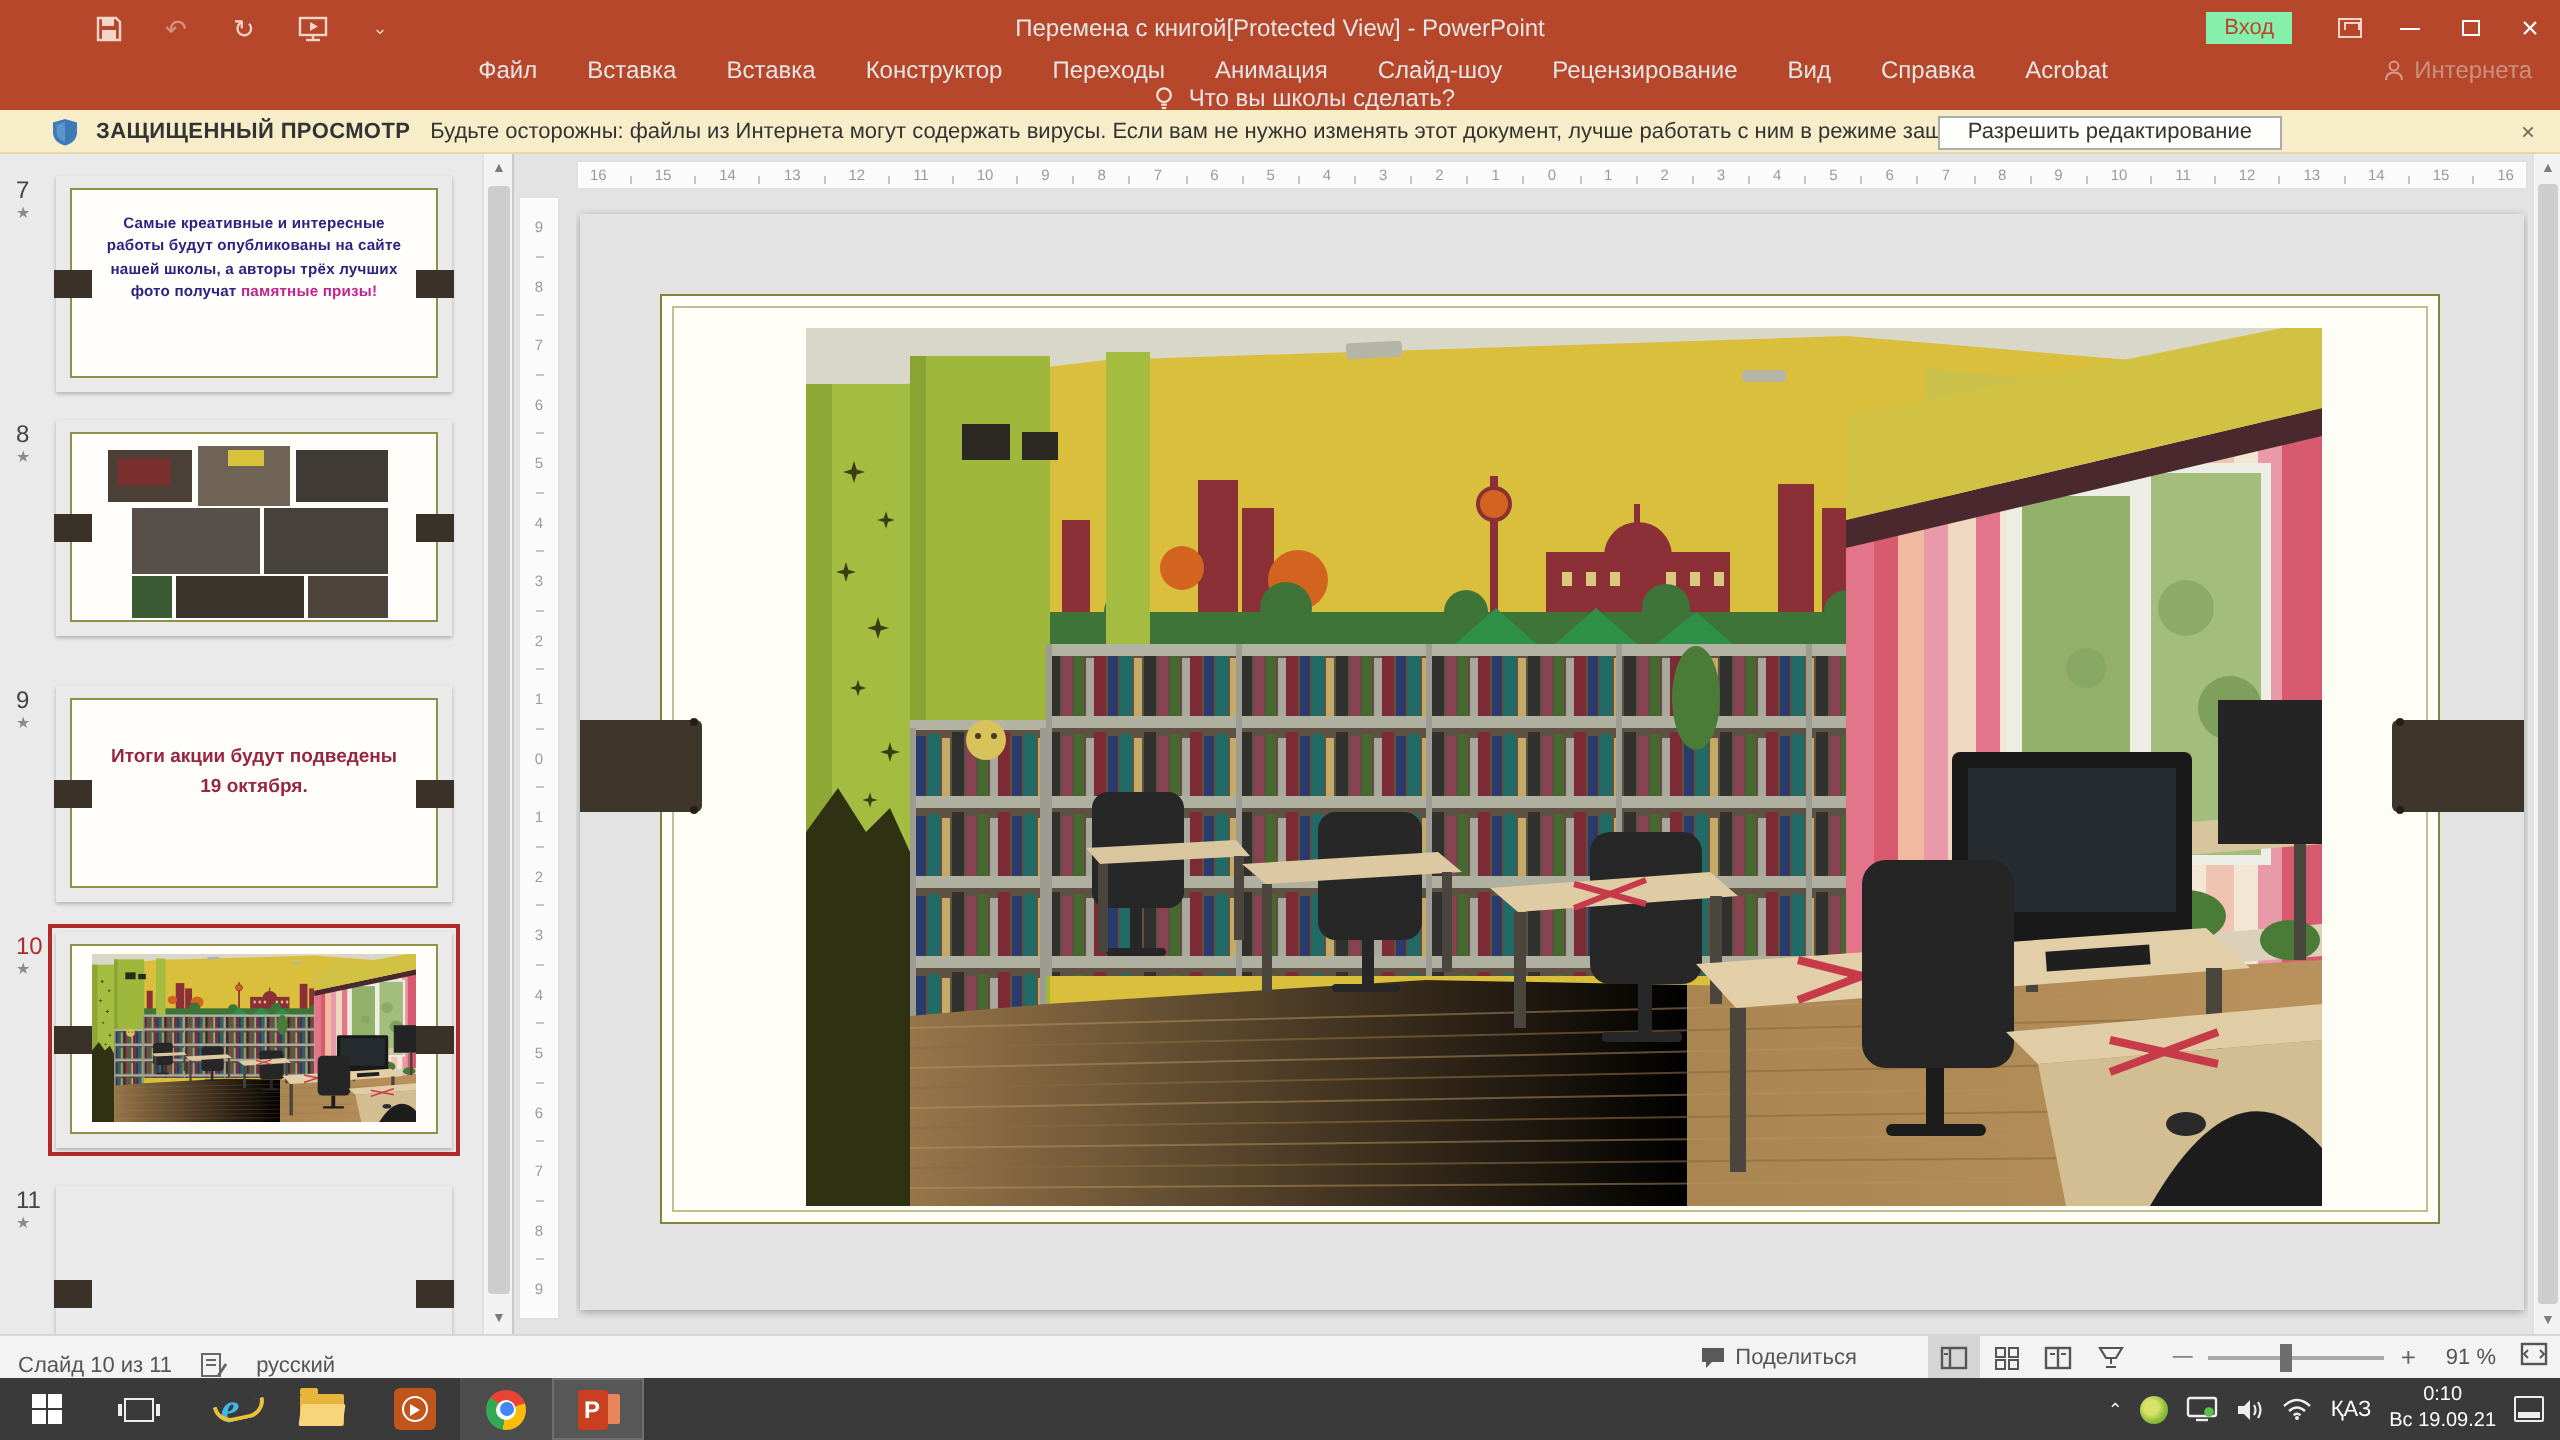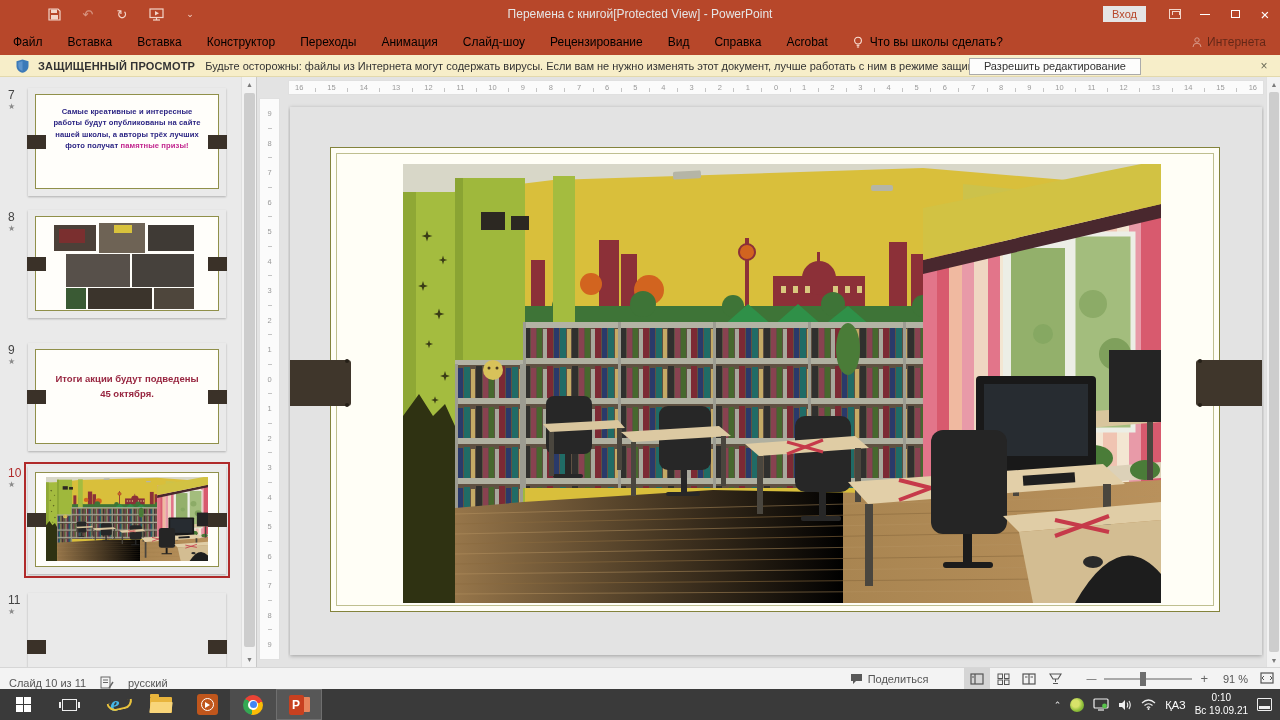--- a/index.html
+++ b/index.html
@@ -8,40 +8,40 @@
   #app *{box-sizing:border-box;}
 
   
   .titlebar{position:absolute;left:0;top:0;width:1280px;height:28px;background:#b7472a;color:#fff;
             display:flex;align-items:center;}
   .qat{display:flex;align-items:center;gap:18px;padding-left:46px;}
   .qat .qicon{width:16px;height:16px;display:flex;align-items:center;justify-content:center;color:#f3d5c9;font-size:13px;}
   .qat svg{display:block;}
   .title-text{position:absolute;left:0;right:0;text-align:center;font-size:12px;color:#e5e5e5;pointer-events:none;}
   .win-right{position:absolute;right:0;top:0;height:28px;display:flex;align-items:center;}
-  .signin-btn{background:#e5e5e5;color:#b7472a;font-size:11px;padding:2px 9px;margin-right:14px;cursor:pointer;}
+  .signin-btn{background:#86efac;color:#b7472a;font-size:11px;padding:2px 9px;margin-right:14px;cursor:pointer;}
   .wbtn{width:30px;height:28px;display:flex;align-items:center;justify-content:center;color:#fff;font-size:12px;}
   .ribbon-opts{width:12px;height:10px;border:1px solid #f3d5c9;position:relative;}
   .ribbon-opts:after{content:"";position:absolute;left:2px;top:1px;width:6px;height:3px;border-left:1px solid #f3d5c9;border-right:1px solid #f3d5c9;border-top:1px solid #f3d5c9;}
   .min-glyph{width:10px;height:1px;background:#fff;}
   .restore-glyph{width:9px;height:8px;border:1px solid #fff;position:relative;background:#b7472a;}
   .restore-glyph:before{content:"";position:absolute;left:2px;top:-3px;width:8px;height:7px;border:1px solid #fff;z-index:-1;}
 
   
-  .menubar{position:absolute;left:0;top:28px;width:1280px;height:27px;background:#b7472a;display:flex;align-items:center;color:#000000;font-size:12px;}
+  .menubar{position:absolute;left:0;top:28px;width:1280px;height:27px;background:#b7472a;display:flex;align-items:center;color:#e5e5e5;font-size:12px;flex-direction:column;}
   .tabs{display:flex;align-items:center;gap:25px;padding-left:13px;}
   .tabs .tab{cursor:pointer;white-space:nowrap;}
   .tellme{display:flex;align-items:center;gap:6px;margin-left:24px;cursor:pointer;}
   .bulb{width:12px;height:12px;}
   .share{position:absolute;right:14px;display:flex;align-items:center;gap:5px;opacity:.45;font-size:12px;}
   .person-ic{width:10px;height:10px;}
 
   
   .pvbar{position:absolute;left:0;top:55px;width:1280px;height:22px;background:#f7eec9;border-bottom:1px solid #e3d9ad;
-         display:flex;align-items:center;font-size:11px;color:#333;}
+         display:flex;align-items:center;font-size:11px;color:#333;padding-left:10px;}
   .shield{margin-left:16px;width:13px;height:14px;flex:none;}
   .pv-label{font-weight:bold;margin-left:9px;white-space:nowrap;letter-spacing:.2px;}
   .pv-msg{margin-left:10px;white-space:nowrap;}
   .pv-btn{position:absolute;right:139px;top:3px;height:17px;line-height:15px;background:#fdfdfc;border:1px solid #ababab;
           padding:0 14px;font-size:11px;color:#333;cursor:pointer;}
   .pv-close{position:absolute;right:8px;top:3px;width:16px;height:16px;display:flex;align-items:center;justify-content:center;color:#6b6b57;font-size:12px;cursor:pointer;}
 
   
   .workspace{position:absolute;left:0;top:77px;width:1280px;height:590px;background:#e3e3e3;}
 
@@ -480,21 +480,21 @@
           <div class="tclip l"></div>
           <div class="tclip r"></div>
         </div>
       </div>
 
       <div class="thumb" style="top:266px;height:108px;">
         <span class="tnum">9</span>
         <span class="tstar">★</span>
         <div class="tframe">
           <div class="twhite">
-            <div class="t9text">Итоги акции будут подведены 45 октября.</div>
+            <div class="t9text">Итоги акции будут подведены 19 октября.</div>
           </div>
           <div class="tclip l"></div>
           <div class="tclip r"></div>
         </div>
       </div>
 
       <div class="thumb" style="top:389px;height:108px;">
         <span class="tnum" style="color:#b02a2a;">10</span>
         <span class="tstar">★</span>
         <div class="sel-ring"></div>

